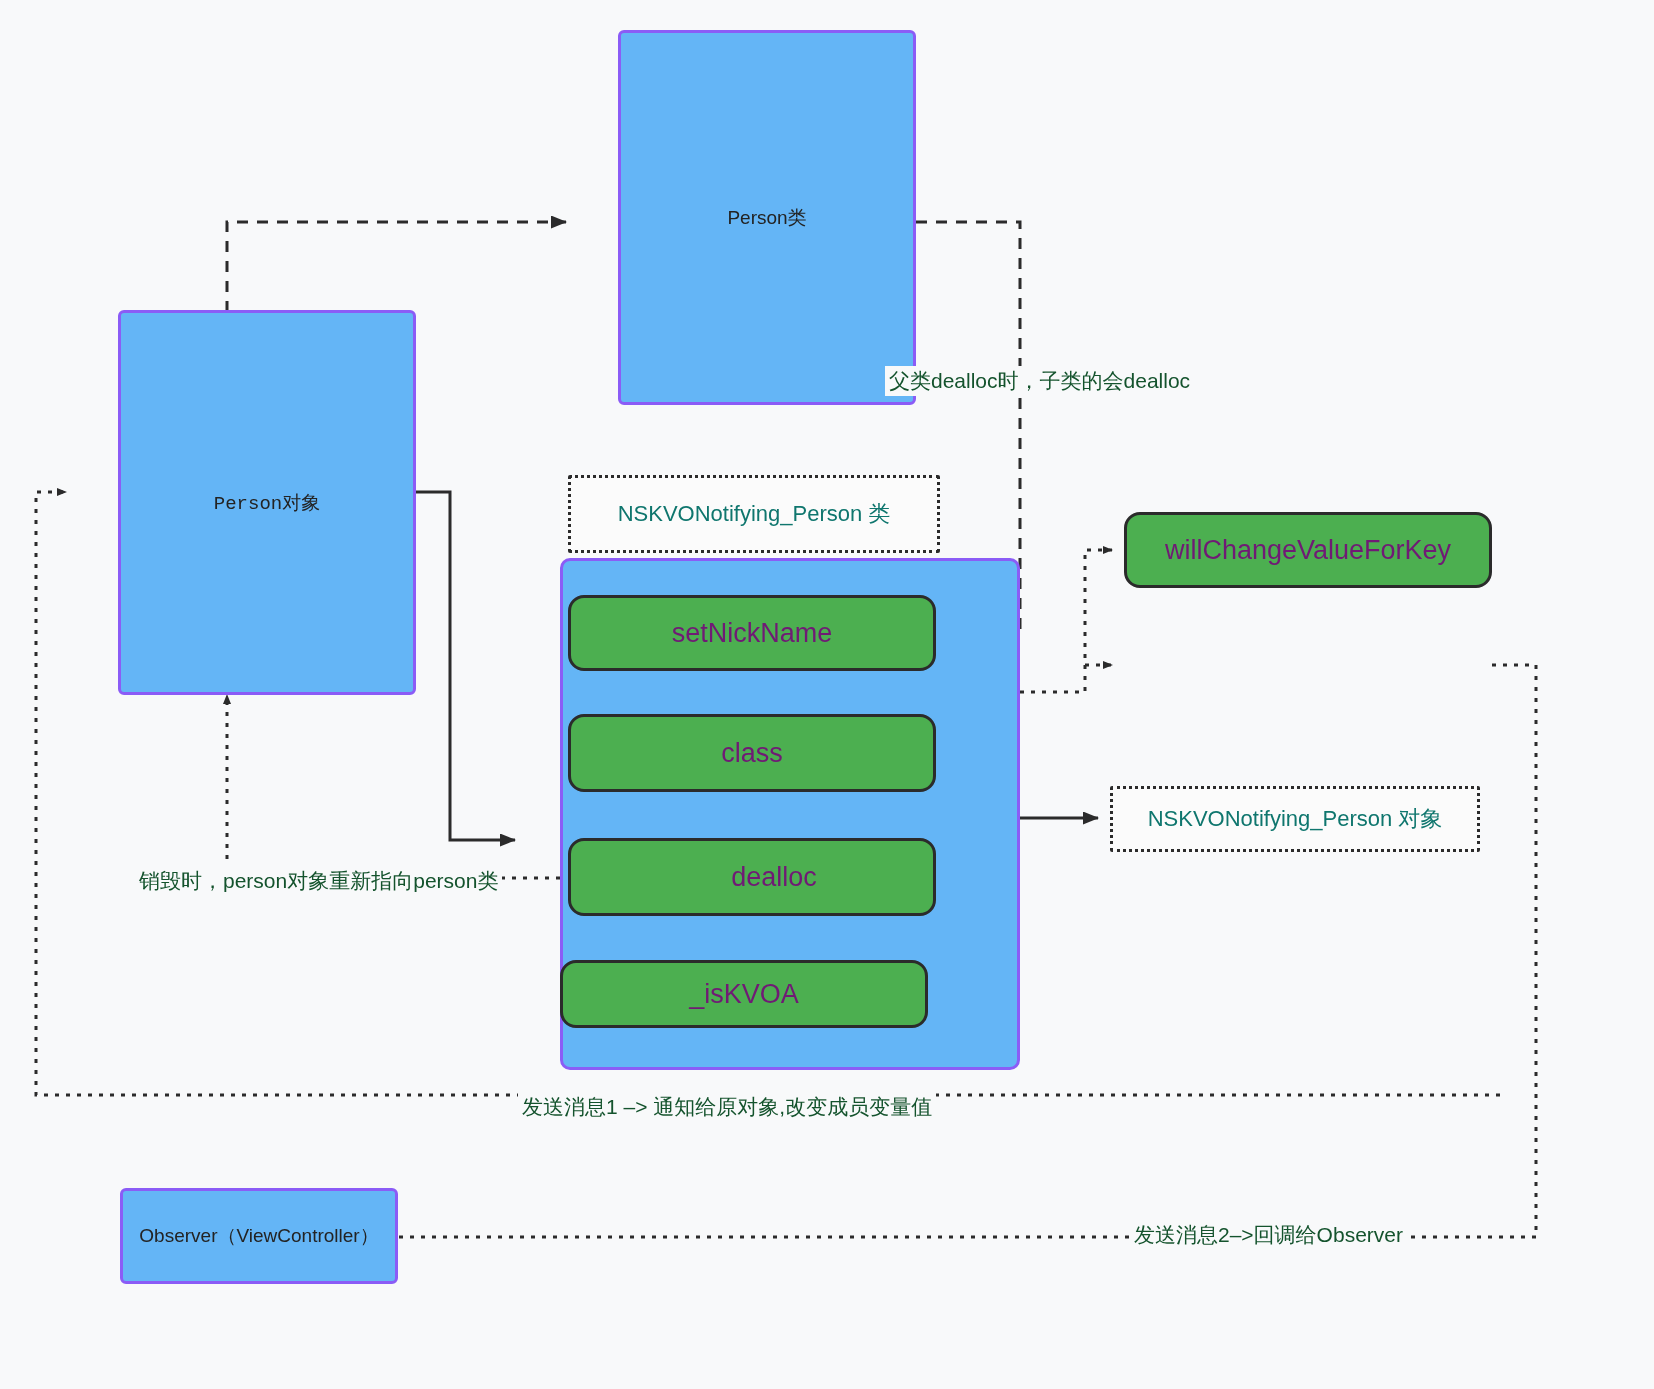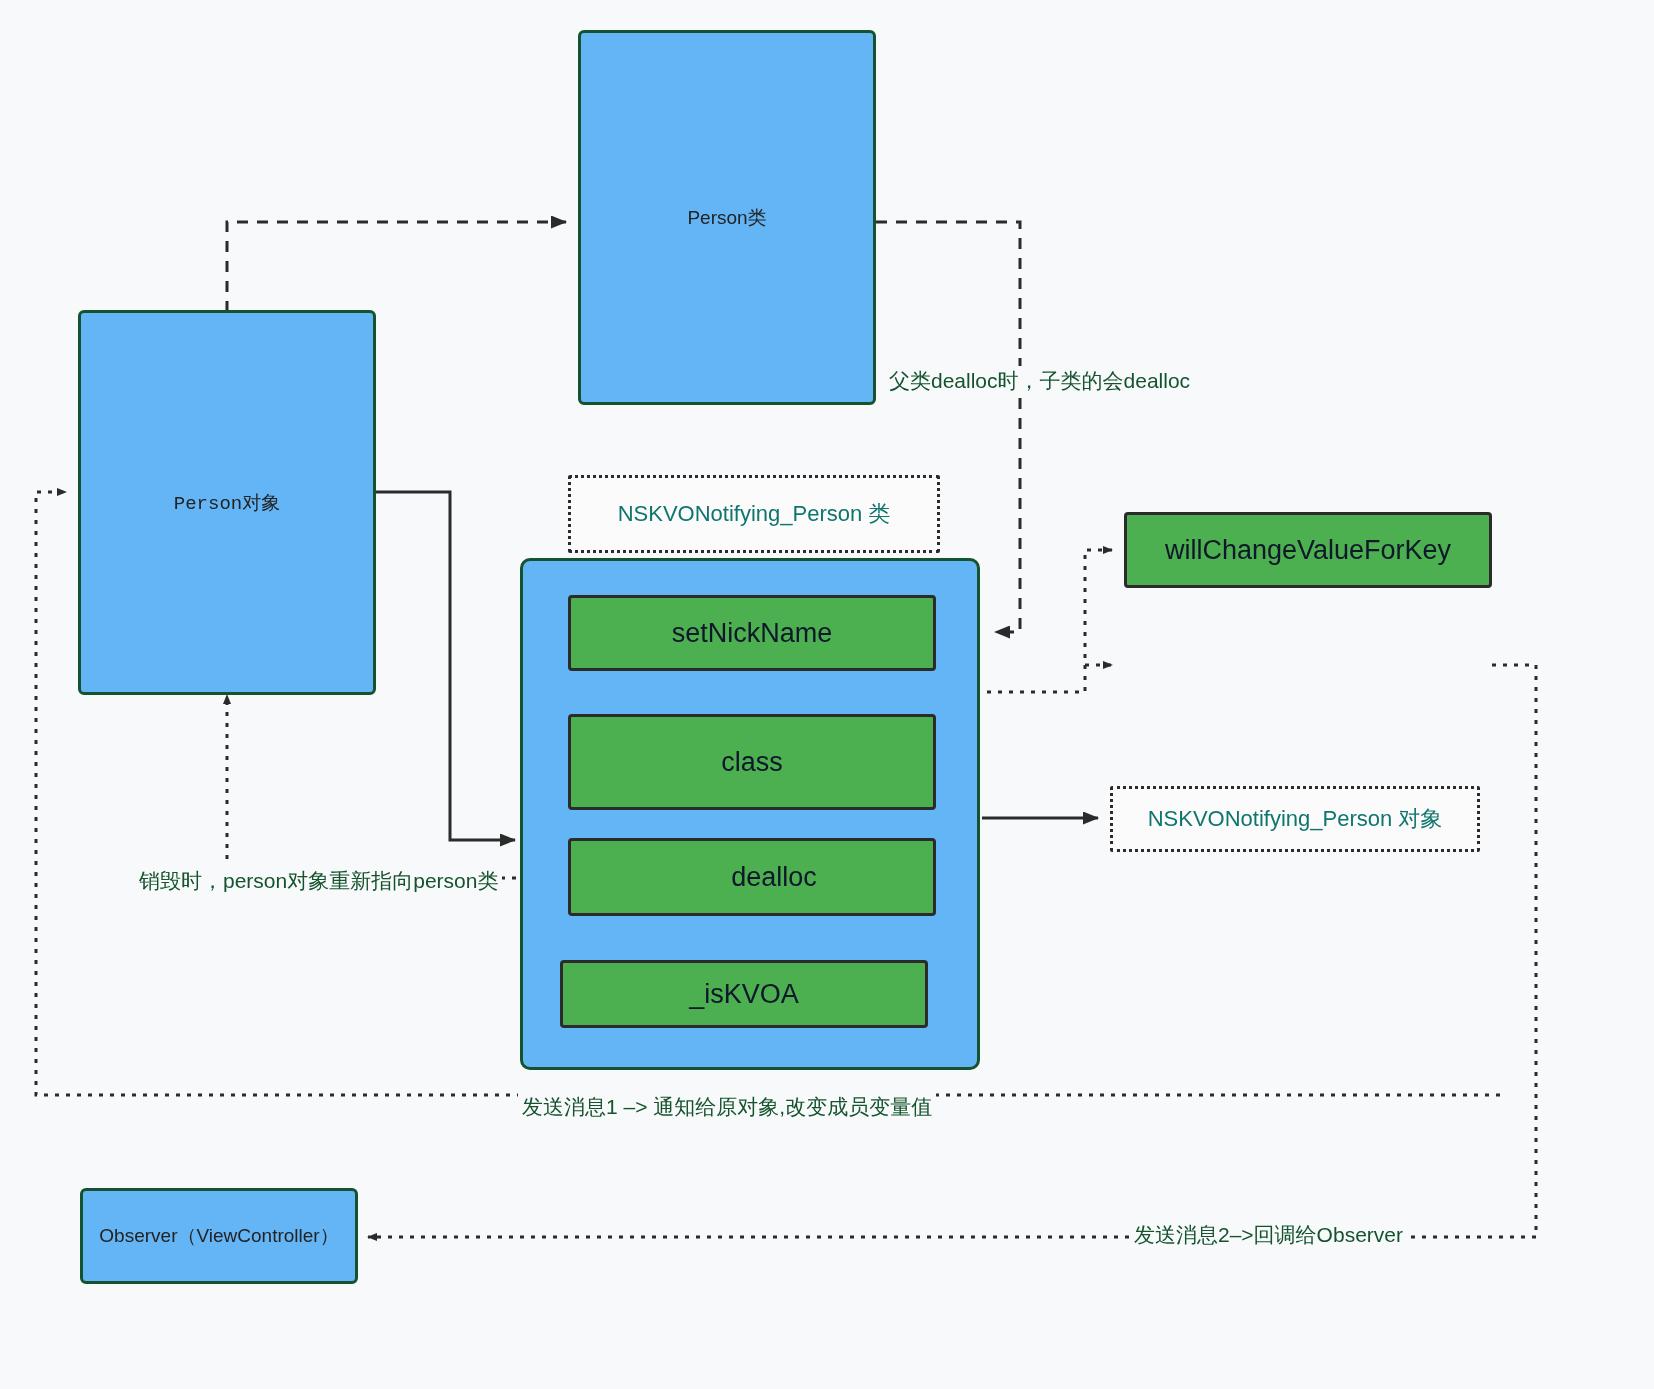--- a/index.html
+++ b/index.html
@@ -28,31 +28,32 @@
     position: absolute;
     box-sizing: border-box;
     display: flex;
     align-items: center;
     justify-content: center;
     text-align: center;
     border-radius: 6px;
   }
   .blue-box {
     background: #64b5f6;
-    border: 3px solid #14532d;
+    border: 3px solid #8b5cf6;
     color: #232323;
     font-size: 19px;
+    margin-left: 40px;
   }
   .green-box {
     background: #4caf50;
     border: 3px solid #2b2b2b;
-    color: #0f172a;
+    color: #701a75;
     font-size: 27px;
     font-weight: 400;
-    border-radius: 4px;
+    border-radius: 16px;
   }
   .dashed-box {
     background: #fbfbfb;
     border: 3px dotted #2b2b2b;
     color: #0f766e;
     font-size: 22px;
     border-radius: 2px;
   }
   .edge-label {
     position: absolute;
@@ -125,21 +126,21 @@
     <span>NSKVONotifying_Person 类</span>
   </div>
 
   <div class="node blue-box" style="left:520px; top:558px; width:460px; height:512px; border-radius:10px;">
   </div>
 
   <div class="node green-box" style="left:568px; top:595px; width:368px; height:76px;">
     <span>setNickName</span>
   </div>
 
-  <div class="node green-box" style="left:568px; top:714px; width:368px; height:96px;">
+  <div class="node green-box" style="left:568px; top:714px; width:368px; height:78px;">
     <span>class</span>
   </div>
 
   <div class="node green-box" style="left:568px; top:838px; width:368px; height:78px;padding-left:44px;">
     <span>dealloc</span>
   </div>
 
   <div class="node green-box" style="left:560px; top:960px; width:368px; height:68px;">
     <span>_isKVOA</span>
   </div>

